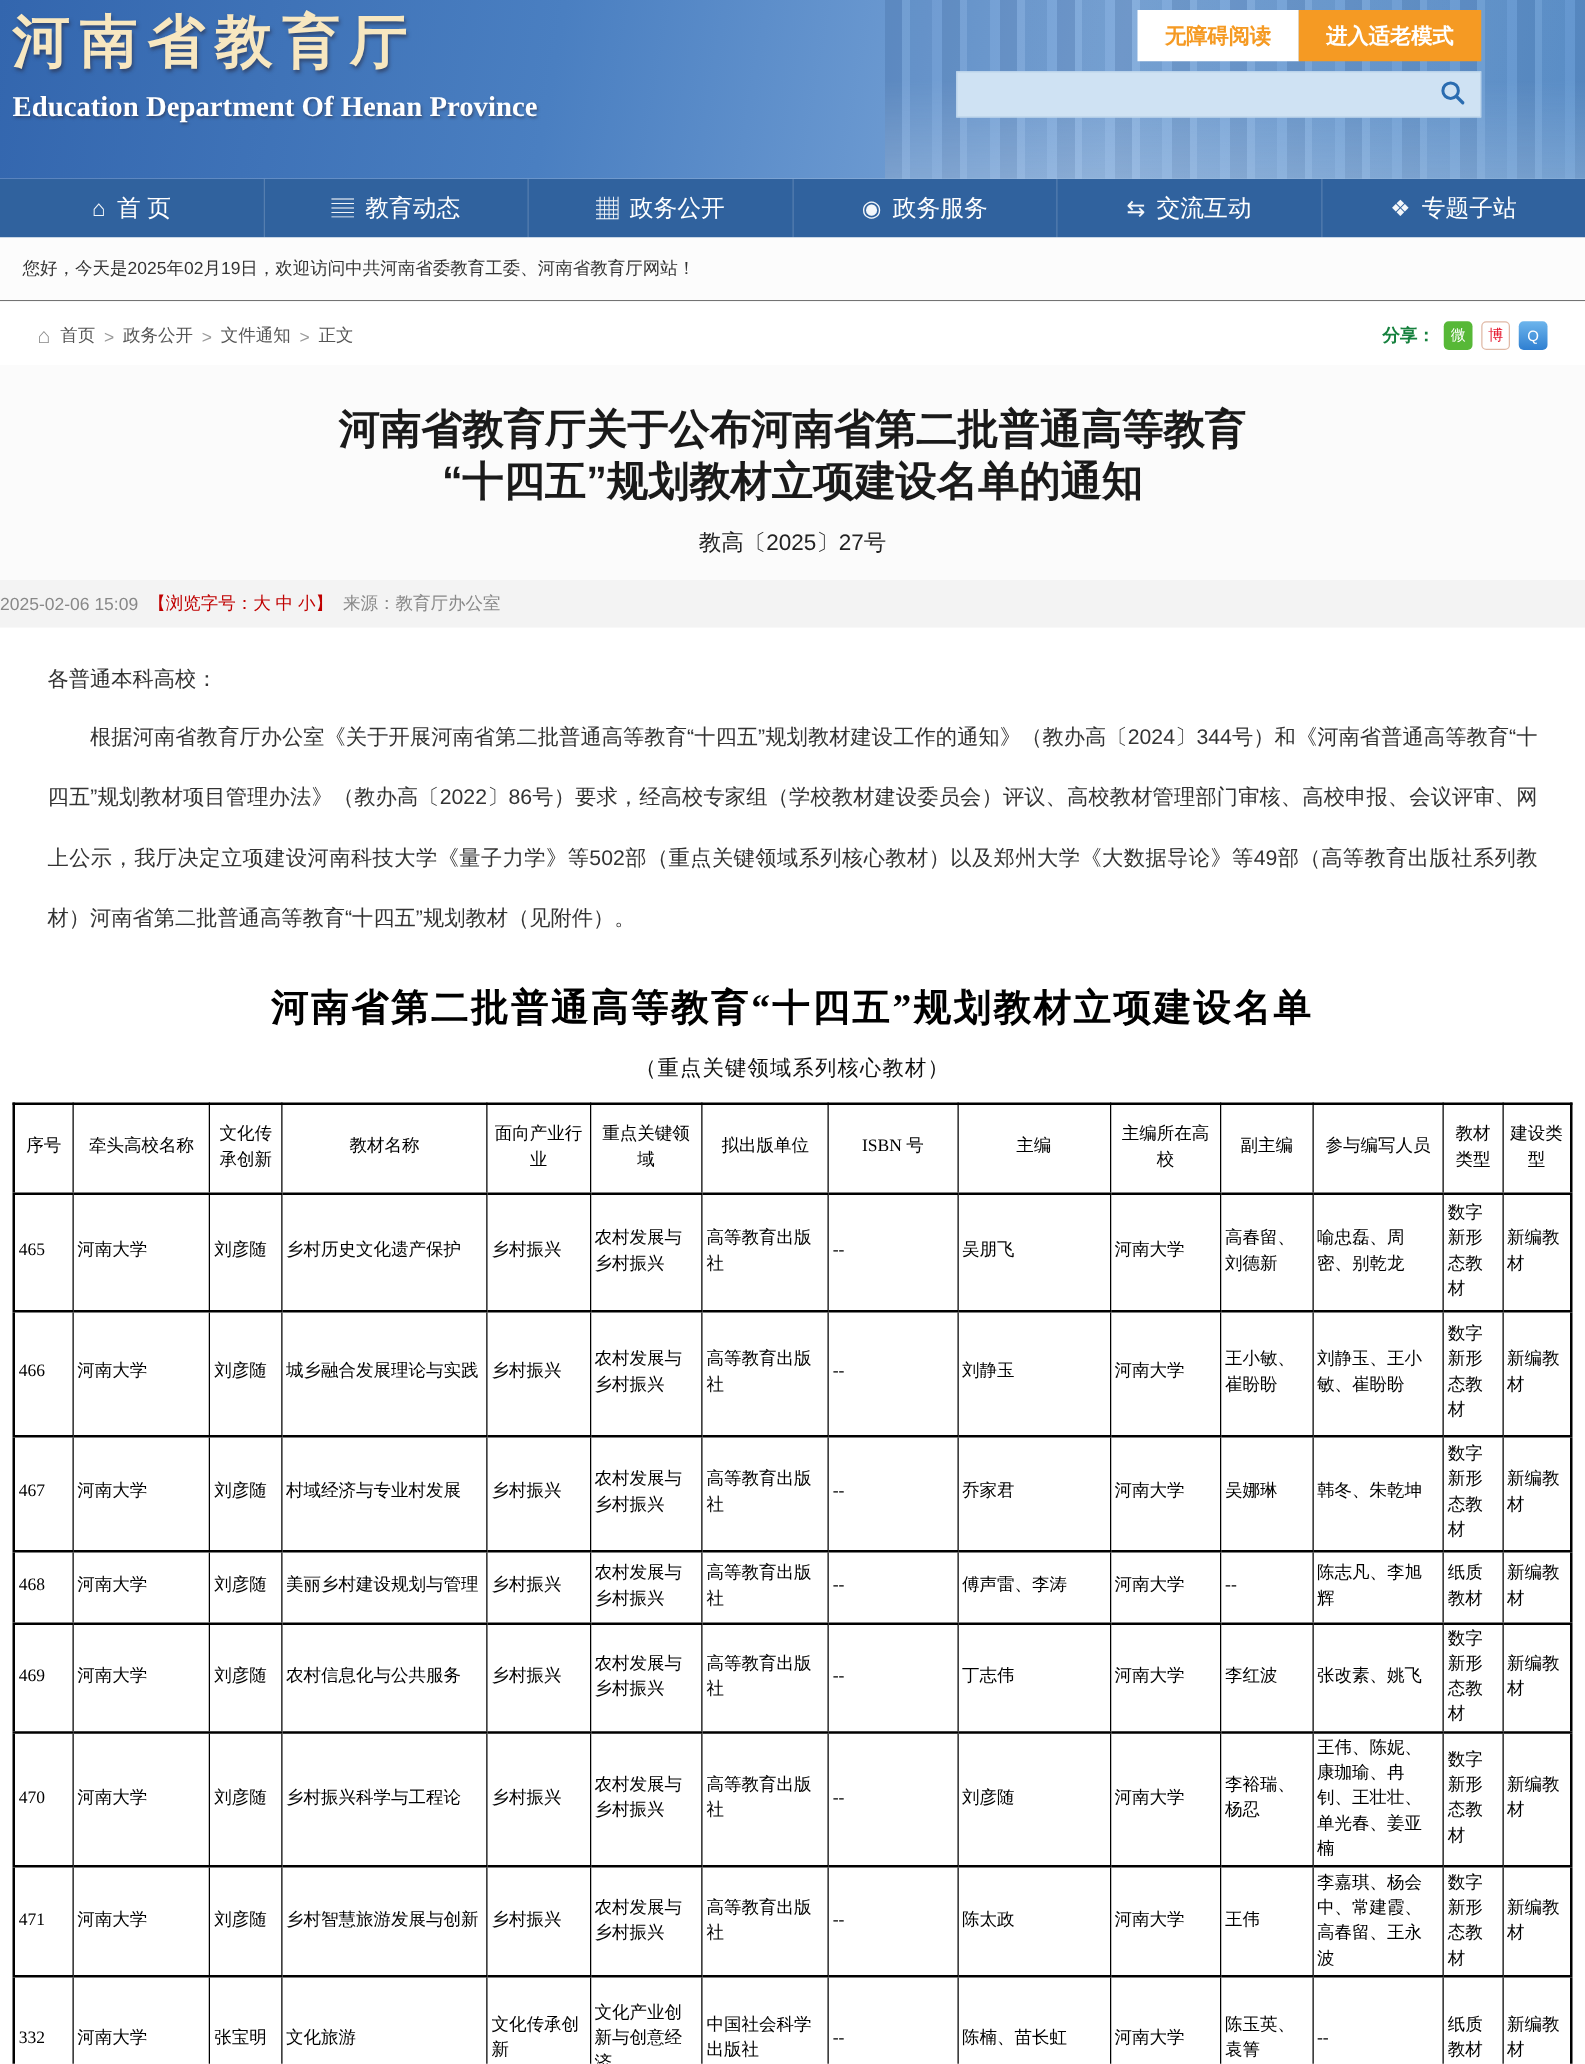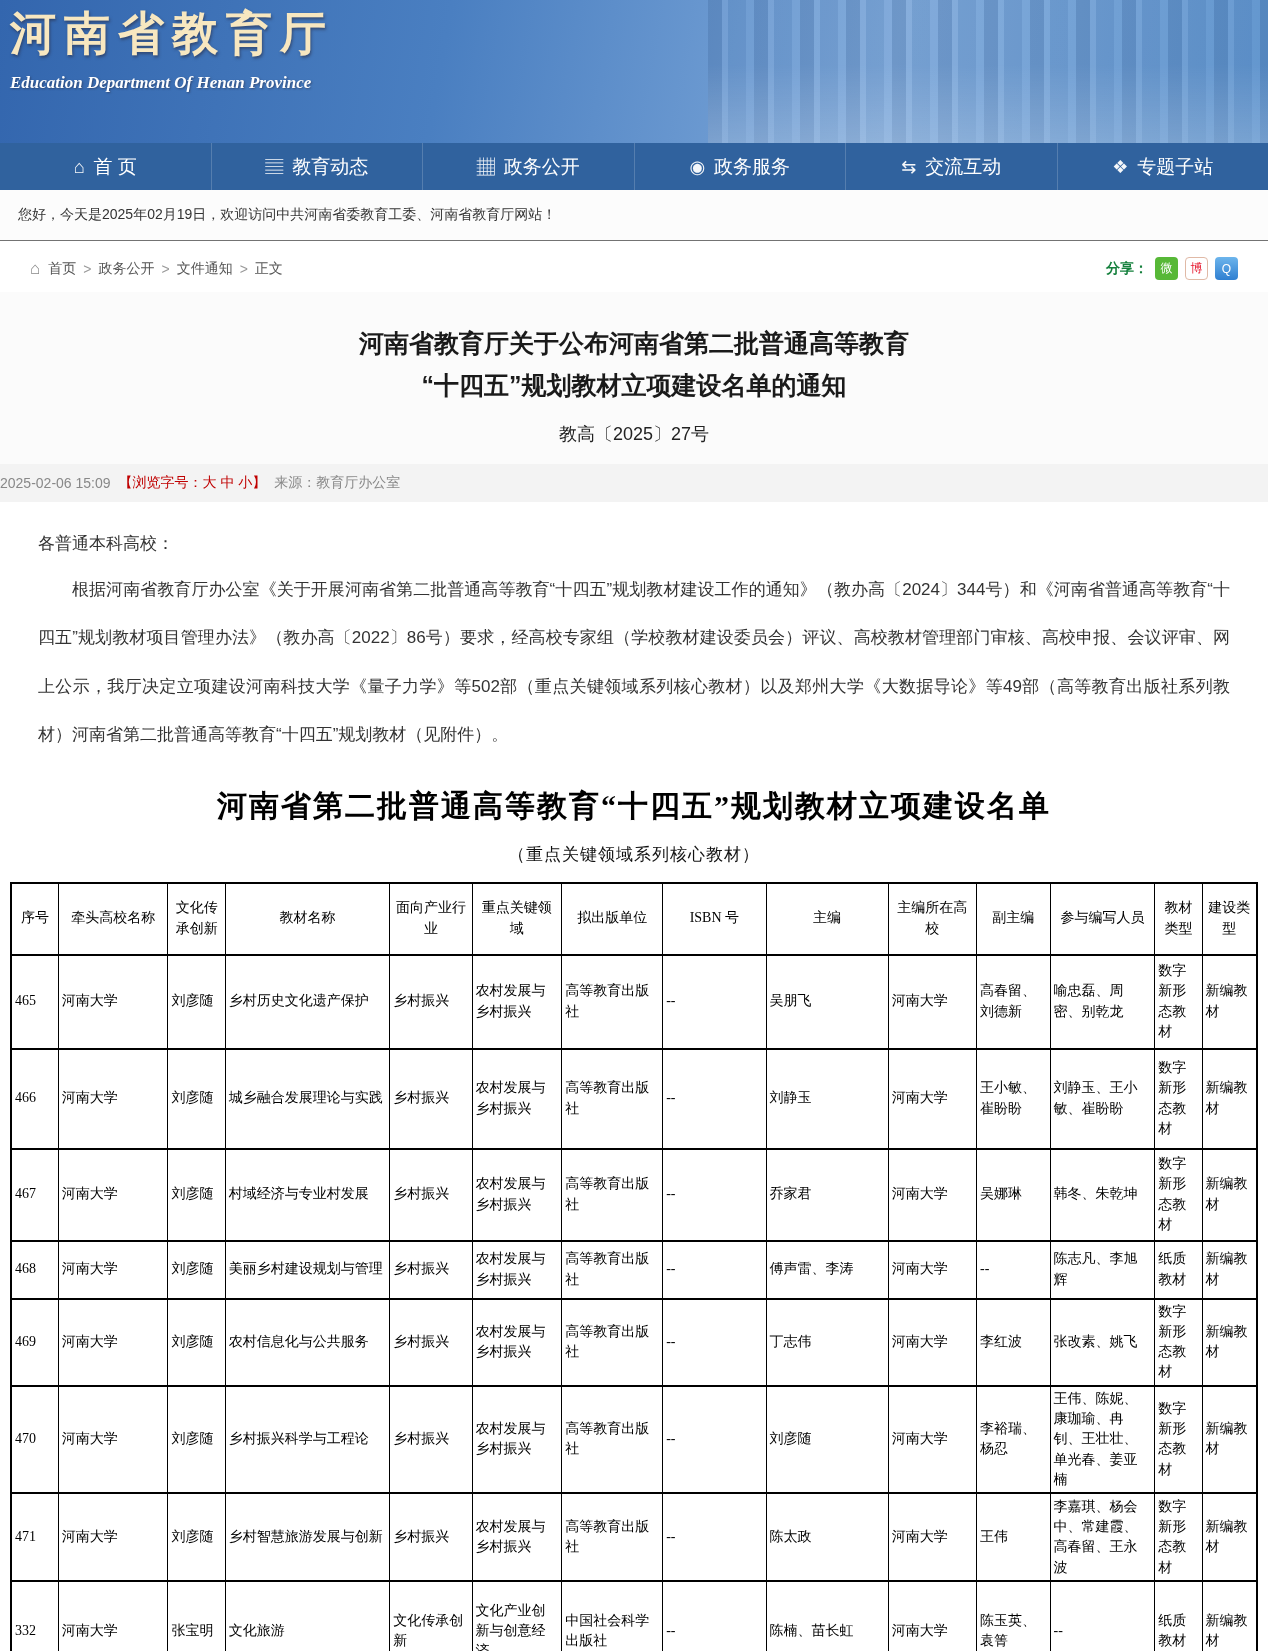--- a/index.html
+++ b/index.html
@@ -21,21 +21,21 @@
       repeating-linear-gradient(90deg, rgba(35,70,120,.35) 0 14px, rgba(255,255,255,.12) 14px 20px, rgba(60,100,150,.28) 20px 38px, rgba(255,255,255,.06) 38px 46px);
   }
   .logo-block{ position:absolute; left:10px; top:3px; }
   .logo-title{
     font-family:"Liberation Serif", serif; font-weight:bold;
     font-size:46px; letter-spacing:8px; color:var(--header-gold,#f7e7c0);
     text-shadow:1px 2px 3px rgba(40,40,60,.55);
   }
   .logo-sub{
     margin-top:8px; font-family:"Liberation Serif", serif; font-weight:bold;
-    font-size:17px; color:#fff; text-shadow:1px 1px 2px rgba(40,40,60,.5);font-style:italic;
+    font-size:23px; color:#fff; text-shadow:1px 1px 2px rgba(40,40,60,.5);
   }
   .header-right{ position:absolute; right:83px; top:8px; width:420px; }
   .header-buttons{ display:flex; justify-content:flex-end; }
   .btn-accessibility{
     background:#fff; color:var(--orange,#ef8200); font-size:17px; font-weight:bold;
     padding:9px 22px; border:none; cursor:pointer;
   }
   .btn-elder{
     background:var(--orange,#f59a23); color:#fff; font-size:17px; font-weight:bold;
     padding:9px 22px; border:none; cursor:pointer;
@@ -80,21 +80,21 @@
     justify-content:center; font-size:12px; color:#fff; cursor:pointer;
     font-family:"Liberation Sans",sans-serif;
   }
   .share-wechat{ background:#57b837; }
   .share-weibo{ background:#fff; border:1px solid #e0b9a6; color:#e6162d; }
   .share-qq{ background:linear-gradient(180deg,#6db5ec,#2f7fd1); }
 
   
   .article-head{ background:#fbfbfb; padding-top:30px; text-align:center; }
   .article-title{
-    font-size:25px; line-height:42px; font-weight:bold; color:#1a1a1a;
+    font-size:33px; line-height:42px; font-weight:bold; color:#1a1a1a;
     font-family:"Liberation Sans",sans-serif;
   }
   .doc-number{ margin-top:16px; font-size:18px; color:#222; }
   .meta-strip{
     margin-top:18px; background:#f3f3f3; height:38px; display:flex;
     align-items:center; gap:8px; font-size:14px; color:#888;
   }
   .meta-fontsize{ color:var(--meta-red,#c00000); cursor:pointer; }
 
   
@@ -135,20 +135,37 @@
   tbody tr:nth-child(8){ height:100px; }
 </style>
 </head>
 <body>
 
 <header class="site-header">
   <div class="skyline"></div>
   <div class="logo-block">
     <div class="logo-title">河南省教育厅</div>
     <div class="logo-sub">Education Department Of Henan Province</div>
+  </div>
+  <div class="header-right">
+    <div class="header-buttons">
+      <button class="btn-accessibility">无障碍阅读</button>
+      <button class="btn-elder">进入适老模式</button>
+    </div>
+    <div class="search-box">
+      <input class="search-input" value="" placeholder="" style="">
+      <button class="search-btn">
+        <span>
+          <svg width="22" height="22" viewBox="0 0 22 22">
+            <circle cx="9.5" cy="9.5" r="6.2" fill="none" stroke="#2a6cb0" stroke-width="2.4"></circle>
+            <line x1="14.2" y1="14.2" x2="19.2" y2="19.2" stroke="#2a6cb0" stroke-width="2.6" stroke-linecap="round"></line>
+          </svg>
+        </span>
+      </button>
+    </div>
   </div>
 </header>
 
 <nav class="main-nav">
   <a class="nav-item">
     <span class="nav-icon">⌂</span>
     <span>首 页</span>
   </a>
   <a class="nav-item">
     <span class="nav-icon">▤</span>

